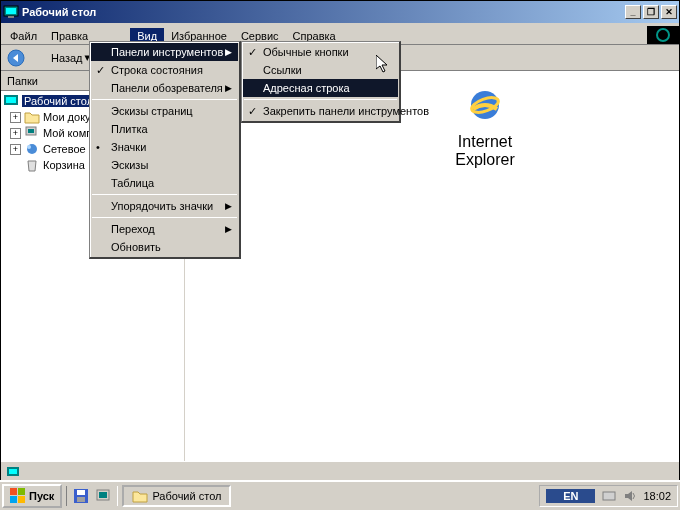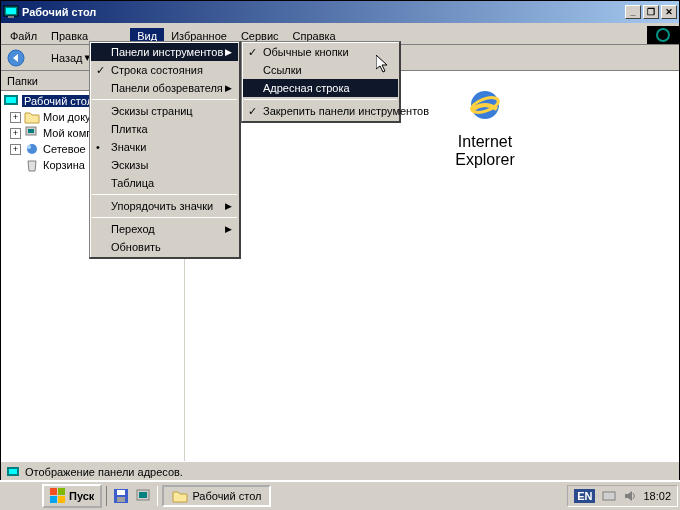--- a/index.html
+++ b/index.html
@@ -33,21 +33,21 @@
 .ticon { width:16px; height:14px; display:inline-flex; align-items:center; justify-content:center; }
 
 .content { flex: 1; background: #fff; padding: 10px; display: flex; gap: 40px; align-items: flex-start; }
 .desktop-icon { width: 80px; text-align: center; }
 .desktop-icon .di-glyph { width: 48px; height: 48px; margin: 0 auto 4px; display:flex; align-items:center; justify-content:center; }
 .desktop-icon .di-label { font-size: 16px; }
 
 .statusbar { height: 20px; background: #d4d0c8; border-top: 1px solid #fff; display: flex; align-items: center; padding: 0 4px; gap: 4px; }
 
 .taskbar { position: absolute; bottom: 0; left: 0; width: 680px; height: 30px; background: #d4d0c8; border-top: 2px solid #fff; display: flex; align-items: center; padding: 2px; }
-.start-btn { height: 24px; padding: 0 6px; border: 2px outset #fff; display: flex; align-items: center; gap: 3px; font-weight: bold; margin-left: 40px; }
+.start-btn { height: 24px; padding: 0 6px; border: 2px outset #fff; display: flex; align-items: center; gap: 3px; font-weight: bold; }
 .ql { display: flex; gap: 2px; margin: 0 4px; border-left: 1px solid #808080; border-right: 1px solid #fff; padding: 0 4px; }
 .ql-item { width: 20px; height: 20px; display:flex; align-items:center; justify-content:center; }
 .task-btn { height: 22px; padding: 0 8px; border: 2px inset #fff; display: flex; align-items: center; gap: 4px; background: #d4d0c8; }
 .tray { margin-left: auto; height: 22px; border: 1px inset #fff; display: flex; align-items: center; gap: 6px; padding: 0 6px; }
 
 .dropdown { position: absolute; background: #d4d0c8; border: 1px solid #808080; border-right: 2px solid #404040; border-bottom: 2px solid #404040; box-shadow: 1px 1px 0 #fff inset; z-index: 100; padding: 1px; }
 .dd-item { padding: 3px 20px 3px 20px; display: flex; align-items: center; white-space: nowrap; position: relative; cursor: default; }
 .dd-item.hl { background: #0f172a; color: #fff; }
 .dd-item .chk { position: absolute; left: 5px; }
 .dd-item .arr { position: absolute; right: 6px; font-size: 9px; }
@@ -184,21 +184,20 @@
     </div>
   </div>
 
   <div class="statusbar">
     <span class="ticon">
         <svg width="14" height="14">
           <rect x="1" y="2" width="12" height="9" fill="#008080"></rect>
           <rect x="3" y="4" width="8" height="5" fill="#00ffff"></rect>
         </svg>
       </span>
-    <span>Отображение панели адресов.</span>
   </div>
 </div>
 
 <div class="dropdown" id="dropdown1">
   <div class="dd-item hl">
       <span>Панели инструментов</span>
       <span class="arr">▶</span>
     </div>
   <div class="dd-item">
       <span class="chk">✓</span>
@@ -287,21 +286,21 @@
         </svg>
       </span>
   </div>
   <div class="task-btn">
     <svg width="16" height="14">
         <path d="M1 3 h5 l2 2 h7 v8 h-14 z" fill="#fce79c" stroke="#c0a040"></path>
       </svg>
     <span>Рабочий стол</span>
   </div>
   <div class="tray">
-    <span style="background:#2a4b8d;color:#fff;padding:1px 3px;font-weight:bold">EN</span>
+    <span style="background:#2a4b8d;color:#fff;padding:1px 17px;font-weight:bold">EN</span>
     <span>
         <svg width="16" height="16">
           <rect x="2" y="4" width="12" height="8" fill="#d0d0d0" stroke="#808080"></rect>
         </svg>
       </span>
     <span>
         <svg width="14" height="14">
           <path d="M2 5 h3 l4 -3 v10 l-4 -3 h-3 z" fill="#808080"></path>
           <path d="M10 4 Q13 7 10 10" stroke="#808080" fill="none"></path>
         </svg>

